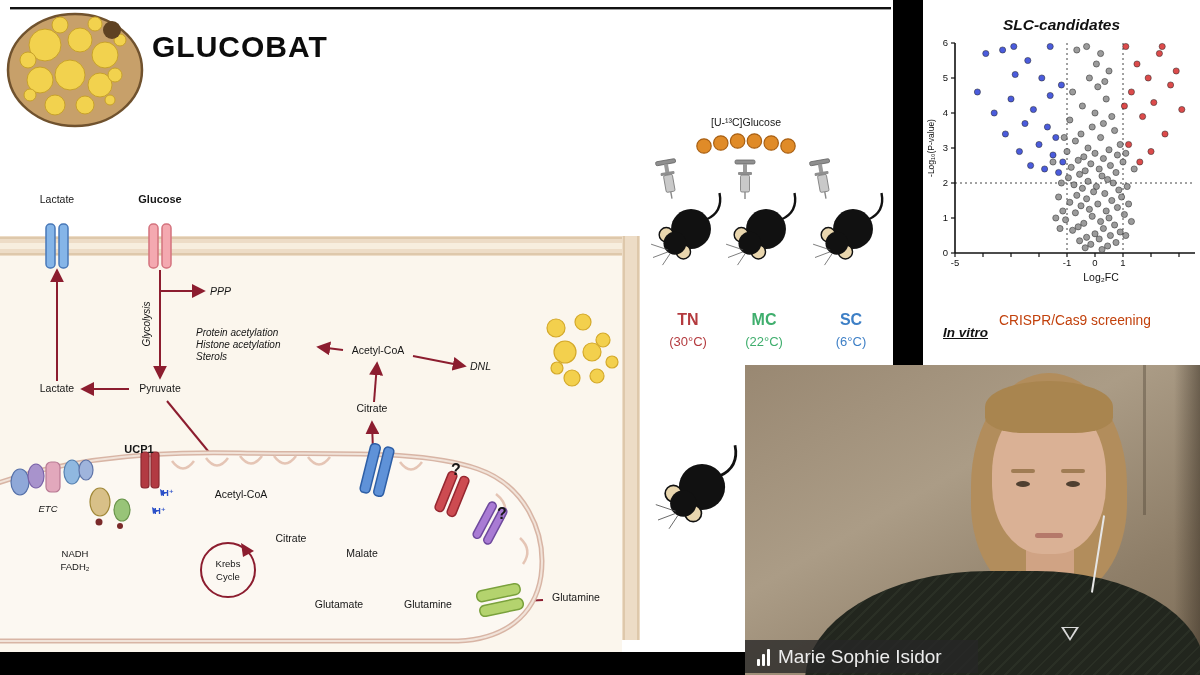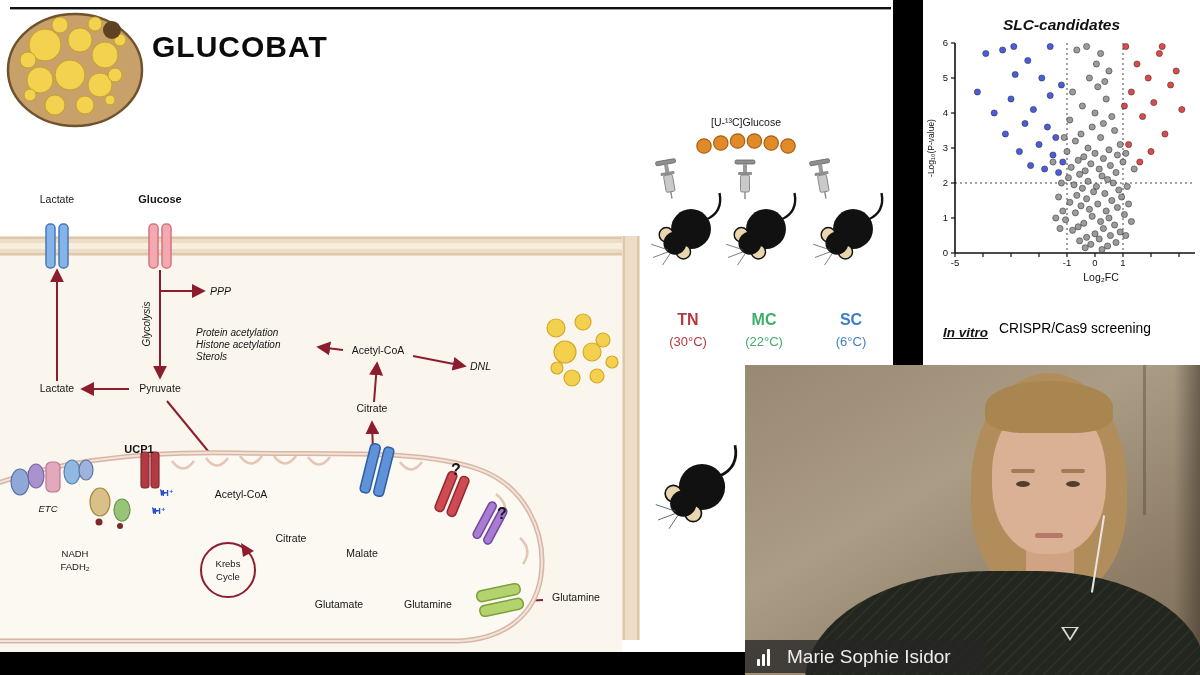--- a/index.html
+++ b/index.html
@@ -6,22 +6,22 @@
   body{width:1200px;height:675px;background:#000;position:relative;overflow:hidden;
        font-family:"Liberation Sans","DejaVu Sans",sans-serif;}
   .slide{position:absolute;left:0;top:0;width:893px;height:672px;background:#fff;}
   .bottom-bar{position:absolute;left:0;top:652px;width:745px;height:23px;background:#000;}
   .rpanel{position:absolute;left:923px;top:0;width:277px;height:675px;background:#fff;}
   .rp-title{position:absolute;top:16px;left:0;width:100%;text-align:center;
             font-size:15.5px;font-weight:600;color:#111;font-style:italic;}
   .volcano{position:absolute;top:34px;left:0;}
   .invitro{position:absolute;top:301px;left:20px;font-style:italic;font-weight:700;
            font-size:13.5px;text-decoration:underline;color:#111;margin-top:24px;}
-  .crispr{position:absolute;top:321px;left:36px;width:232px;text-align:center;
-          font-size:13.8px;color:#000000;}
+  .crispr{position:absolute;top:313px;left:36px;width:232px;text-align:center;
+          font-size:13.8px;color:#c2410c;}
   
   .webcam{position:absolute;left:745px;top:365px;width:455px;height:310px;overflow:hidden;z-index:5;
           background:linear-gradient(150deg,#998872 0%,#ab9c86 40%,#8e7e68 75%,#7d6e59 100%);}
   .wall-shade{position:absolute;right:0;top:0;width:26px;height:100%;
               background:linear-gradient(to right,rgba(0,0,0,0),rgba(60,50,38,0.55));}
   .wall-line{position:absolute;right:54px;top:0;width:3px;height:150px;background:rgba(70,58,44,0.35);}
   .hair{position:absolute;left:226px;top:8px;width:156px;height:225px;background:#b28d5c;
         border-radius:50% 50% 42% 42%;}
   .face{position:absolute;left:247px;top:34px;width:114px;height:155px;background:#dab195;
         border-radius:48% 48% 44% 44%;}
@@ -38,21 +38,21 @@
          border-radius:46% 42% 0 0 / 100% 90% 0 0;}
   .earwire{position:absolute;left:352px;top:150px;width:2px;height:78px;background:#e6e6e6;
            transform:rotate(9deg);}
   .pendant{position:absolute;left:316px;top:262px;width:0;height:0;
            border-left:9px solid transparent;border-right:9px solid transparent;
            border-top:14px solid #d8d8d8;}
   .pendant::after{content:"";position:absolute;left:-6px;top:-13px;
            border-left:6px solid transparent;border-right:6px solid transparent;
            border-top:10px solid #22261e;}
   .name-bar{position:absolute;left:0;bottom:2px;height:33px;background:rgba(38,38,38,0.78);
-            display:flex;align-items:center;padding:0 36px 0 12px;gap:17px;z-index:6;justify-content:flex-end;}
+            display:flex;align-items:center;padding:0 36px 0 12px;gap:8px;z-index:6;justify-content:flex-end;}
   .name-text{color:#ededed;font-size:19px;white-space:nowrap;}
   .vol-icon{display:flex;align-items:flex-end;gap:2px;height:18px;}
   .vol-icon i{display:block;width:3px;background:#fff;border-radius:1px;}
   .vol-icon i.b1{height:7px;} .vol-icon i.b2{height:12px;} .vol-icon i.b3{height:17px;}
 </style>
 </head>
 <body>
 
 <div class="slide">
 <svg width="893" height="652" viewBox="0 0 893 652">

